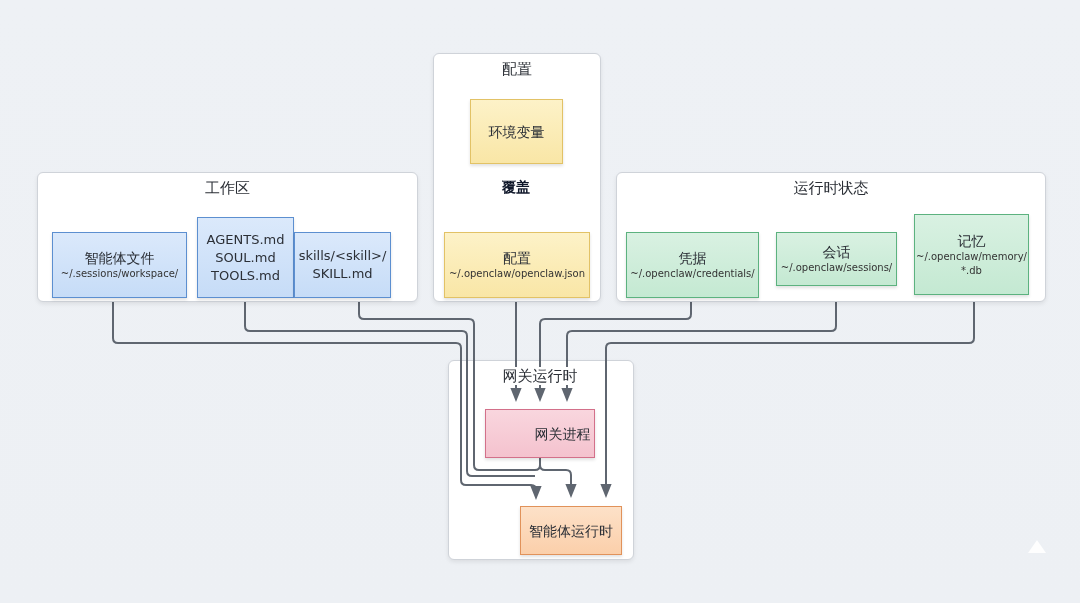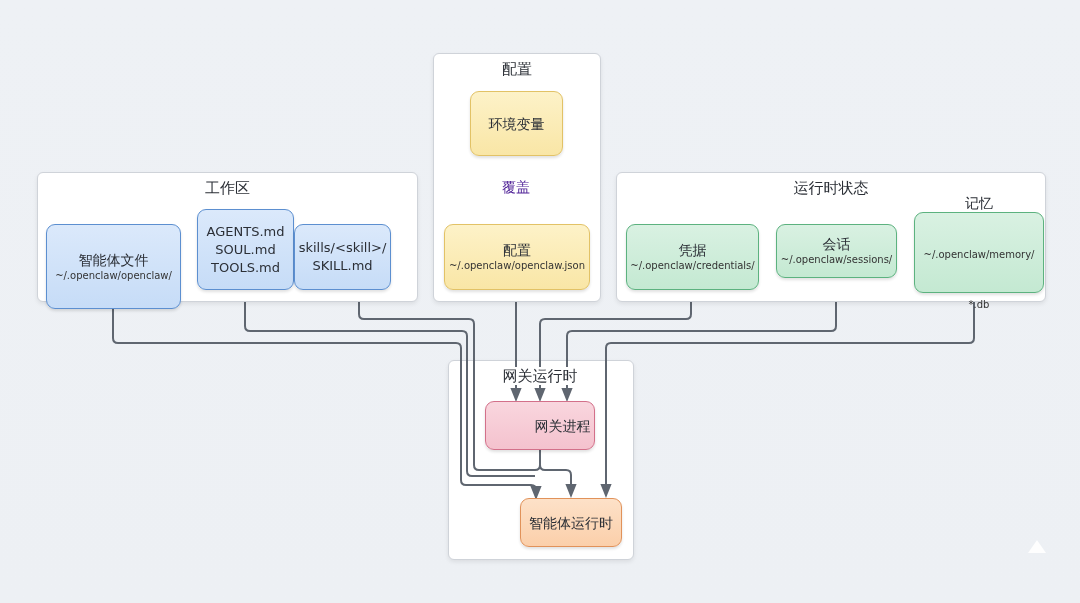--- a/index.html
+++ b/index.html
@@ -2,31 +2,31 @@
 <html><head>
 <meta charset="utf-8">
 <style>
   html,body{margin:0;padding:0;}
   body{width:1080px;height:603px;position:relative;overflow:hidden;
     background:linear-gradient(180deg,#eef1f5 0%,#edf0f4 100%);
     font-family:"DejaVu Sans","Liberation Sans",sans-serif;color:#2b2f36;}
   .panel{position:absolute;background:#fff;border:1px solid #cfd3d9;border-radius:6px;
     box-shadow:0 2px 4px rgba(0,0,0,0.08);}
   .panel-title{position:absolute;left:0;right:0;text-align:center;font-size:15px;color:#2b2f36;}
-  .node{position:absolute;border-radius:9px;display:flex;flex-direction:column;
+  .node{position:absolute;border-radius:0;display:flex;flex-direction:column;
     align-items:center;justify-content:center;text-align:center;box-sizing:border-box;
-    box-shadow:0 2px 3px rgba(0,0,0,0.12);}
+    box-shadow:0 2px 3px rgba(0,0,0,0.12);margin-top:8px;}
   .node .t{font-size:14px;line-height:18px;}
   .node .s{font-size:10px;line-height:14px;color:#333;}
   .blue{background:linear-gradient(180deg,#dbe9fb,#c6dcf7);border:1.5px solid #5c8fd0;}
   .yellow{background:linear-gradient(180deg,#fdf2c8,#f9e6a6);border:1.5px solid #e2c266;}
   .green{background:linear-gradient(180deg,#d9f1e2,#c4e9d2);border:1.5px solid #5cb27f;}
   .pink{background:linear-gradient(180deg,#f9d6de,#f4c2ce);border:1.5px solid #d3708a;padding-left:45px;}
   .orange{background:linear-gradient(180deg,#fde1c8,#fbcfaa);border:1.5px solid #e1925a;}
-  .edge-label{position:absolute;font-size:14px;color:#4c1d95;background:#fff;padding:0 2px;}
+  .edge-label{position:absolute;font-size:14px;color:#0f172a;background:#fff;padding:0 2px;font-weight:bold;}
   svg.wires{position:absolute;left:0;top:0;}
   .corner-mark{position:absolute;left:1028px;top:540px;width:0;height:0;
     border-left:9px solid transparent;border-right:9px solid transparent;border-bottom:13px solid #fff;opacity:0.9;}
 </style>
 </head>
 <body>
 
 <svg class="wires" width="1080" height="603">
   <defs>
     <marker id="ah" viewBox="0 0 10 10" refX="5" refY="5" markerWidth="7" markerHeight="7" orient="auto">
@@ -52,23 +52,23 @@
 
     <path d="M359,290 L359,314 Q359,319 364,319 L469,319 Q474,319 474,324 L474,465 Q474,470 479,470 L535,470 Q540,470 540,465"></path>
 
     <path d="M540,450 L540,465 Q540,470 545,470 L566,470 Q571,470 571,475 L571,491" marker-end="url(#ah)"></path>
   </g>
 </svg>
 
 <div class="panel" style="left:37px;top:172px;width:379px;height:128px;">
   <div class="panel-title" style="top:6px;">工作区</div>
 </div>
-<div class="node blue" style="left:46px;top:224px;width:135px;height:85px;">
+<div class="node blue" style="left:52px;top:224px;width:135px;height:66px;">
   <div class="t">智能体文件</div>
-  <div class="s">~/.openclaw/openclaw/</div>
+  <div class="s">~/.sessions/workspace/</div>
 </div>
 <div class="node blue" style="left:197px;top:209px;width:97px;height:81px;">
   <div class="t" style="font-size:13px;">AGENTS.md</div>
   <div class="t" style="font-size:13px;">SOUL.md</div>
   <div class="t" style="font-size:13px;">TOOLS.md</div>
 </div>
 <div class="node blue" style="left:294px;top:224px;width:97px;height:66px;">
   <div class="t" style="font-size:13px;">skills/&lt;skill&gt;/</div>
   <div class="t" style="font-size:13px;">SKILL.md</div>
 </div>
@@ -89,21 +89,21 @@
   <div class="panel-title" style="top:6px;">运行时状态</div>
 </div>
 <div class="node green" style="left:626px;top:224px;width:133px;height:66px;">
   <div class="t">凭据</div>
   <div class="s">~/.openclaw/credentials/</div>
 </div>
 <div class="node green" style="left:776px;top:224px;width:121px;height:54px;">
   <div class="t">会话</div>
   <div class="s">~/.openclaw/sessions/</div>
 </div>
-<div class="node green" style="left:914px;top:212px;width:130px;height:81px;gap:36px;">
+<div class="node green" style="left:914px;top:206px;width:115px;height:81px;">
   <div class="t">记忆</div>
   <div class="s">~/.openclaw/memory/</div>
   <div class="s">*.db</div>
 </div>
 
 <div class="panel" style="left:448px;top:360px;width:184px;height:198px;z-index:0;"></div>
 <svg class="wires" width="1080" height="603" style="z-index:1;">
   <defs>
     <marker id="ah2" viewBox="0 0 10 10" refX="5" refY="5" markerWidth="7" markerHeight="7" orient="auto">
       <path d="M0,1 L10,5 L0,9 z" fill="#5f6670"></path>

